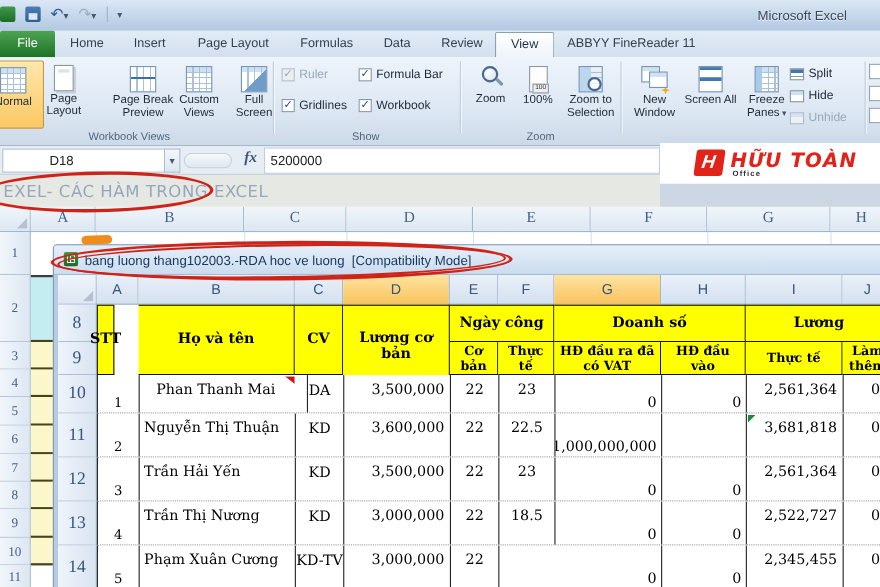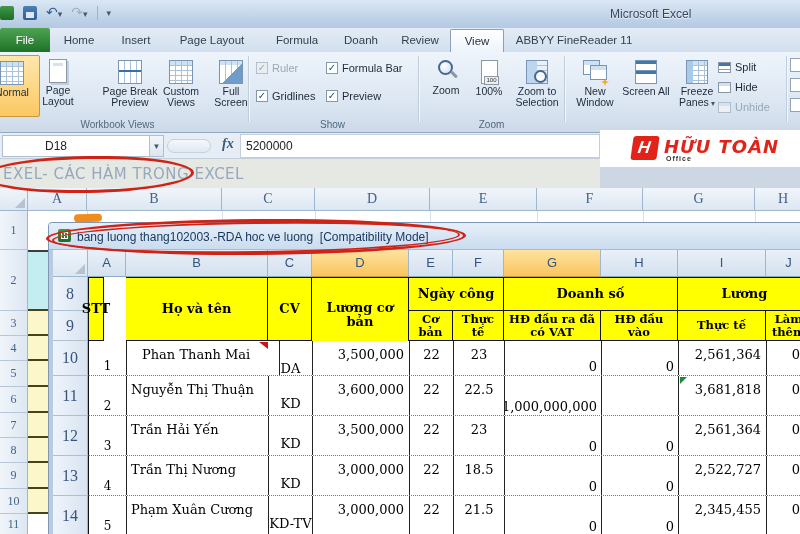--- a/index.html
+++ b/index.html
@@ -133,21 +133,21 @@
     text-align:center;font-family:"DejaVu Serif","Liberation Serif",serif;font-weight:bold;font-size:13px;color:#000;line-height:14px;padding:1px}
   .ycell.top{border-top:1.5px solid #111}
   .ycell.lft{border-left:1.5px solid #111}
   .ycell.sub{font-size:11.5px;line-height:13px}
 
   
   .drow{position:absolute;left:88px;width:724px;background:#fff;border-bottom:1px dotted #777;border-left:1.5px solid #111}
   .dcell{position:absolute;top:0;height:100%;border-right:1px solid #222;font-family:"DejaVu Serif","Liberation Serif",serif;font-size:13px;color:#000;overflow:hidden}
   .c-stt{display:flex;align-items:flex-end;justify-content:center;font-size:12px;padding-bottom:2px}
   .c-name{padding:6px 0 0 4px;white-space:nowrap}
-  .c-cv{text-align:center;padding-top:20px}
+  .c-cv{text-align:center;padding-top:7px}
   .c-base{text-align:right;padding:6px 5px 0 0}
   .c-days{text-align:center;padding-top:6px}
   .c-rev{display:flex;align-items:flex-end;justify-content:flex-end;padding:0 4px 1px 0}
   .c-sal{text-align:right;padding:6px 5px 0 0}
   .c-extra{text-align:right;padding:6px 12px 0 0}
   #red-marker{left:259px;top:342px;width:9px;height:7px;background:#cc1512;clip-path:polygon(0 0,100% 0,100% 100%)}
   #green-marker{left:680px;top:377px;width:7px;height:7px;background:#1d8a3a;clip-path:polygon(0 0,100% 0,0 100%)}
 
   
   .red-ellipse{position:absolute;border:3px solid #cf2318;border-radius:50%;background:transparent}
@@ -301,49 +301,48 @@
         <div class="dcell c-rev" style="left: 513px; width: 77px;">0</div>
         <div class="dcell c-sal" style="left: 590px; width: 88px;">2,522,727</div>
         <div class="dcell c-extra" style="left: 678px; width: 46px;">0</div>
       </div>
       <div class="abs drow" style="top: 496px; height: 40px;">
         <div class="dcell c-stt" style="left: 0px; width: 38px;">5</div>
         <div class="dcell c-name" style="left: 38px; width: 142px;">Phạm Xuân Cương</div>
         <div class="dcell c-cv" style="left: 180px; width: 44px;">KD-TV</div>
         <div class="dcell c-base" style="left: 224px; width: 97px;">3,000,000</div>
         <div class="dcell c-days" style="left: 321px; width: 44px;">22</div>
-        <div class="dcell c-days" style="left: 365px; width: 51px;">21.5</div>
         <div class="dcell c-rev" style="left: 416px; width: 97px;">0</div>
         <div class="dcell c-rev" style="left: 513px; width: 77px;">0</div>
         <div class="dcell c-sal" style="left: 590px; width: 88px;">2,345,455</div>
         <div class="dcell c-extra" style="left: 678px; width: 46px;">0</div>
       </div>
     </div>
   <div class="abs" id="red-marker"></div>
   <div class="abs" id="green-marker"></div>
 
   <div class="abs" id="titlebar">
     <div class="abs" id="qat" style="left:4px">
       <span class="qicon xl-logo"></span>
       <span class="qicon save-icon"></span>
       <span class="undo-icon">↶<span class="qdrop">▾</span></span>
       <span class="redo-icon">↷<span class="qdrop">▾</span></span>
       <span class="qsep"></span>
       <span class="qdrop">▾</span>
     </div>
-    <div class="abs" id="app-title" style="left:610px;width:160px;text-align:left">Microsoft Excel</div>
+    <div class="abs" id="app-title" style="left:610px;width:160px;text-align:right">Microsoft Excel</div>
   </div>
 
   <div class="abs" id="tabrow">
       <div class="tab file" style="left: 0px; width: 50px;">File</div>
       <div class="tab" style="left: 56px; width: 46px;">Home</div>
       <div class="tab" style="left: 112px; width: 48px;">Insert</div>
       <div class="tab" style="left: 168px; width: 88px;">Page Layout</div>
-      <div class="tab" style="left: 268px; width: 58px;">Formula</div>
-      <div class="tab" style="left: 338px; width: 46px;">Doanh</div>
+      <div class="tab" style="left: 268px; width: 58px;">Formulas</div>
+      <div class="tab" style="left: 338px; width: 46px;">Data</div>
       <div class="tab" style="left: 392px; width: 56px;">Review</div>
       <div class="tab active" style="left: 450px; width: 54px;">View</div>
       <div class="tab" style="left: 512px; width: 124px;">ABBYY FineReader 11</div>
     </div>
 
   <div class="abs" id="ribbon"></div>
   <div id="ribbon-items">
       <div class="abs bigbtn active" style="left: -16px; width: 56px;">
         <div class="bicon ic-normal"></div>
         <div class="blabel">Normal</div>
@@ -371,21 +370,21 @@
       <div class="abs cb" style="left: 326px; top: 62px;">
         <div class="box">✓</div>
         <div>Formula Bar</div>
       </div>
       <div class="abs cb" style="left: 256px; top: 90px;">
         <div class="box">✓</div>
         <div>Gridlines</div>
       </div>
       <div class="abs cb" style="left: 326px; top: 90px;">
         <div class="box">✓</div>
-        <div>Preview</div>
+        <div>Workbook</div>
       </div>
       <div class="abs bigbtn" style="left: 424px; width: 44px;">
         <div class="bicon ic-zoom14"></div>
         <div class="blabel">Zoom</div>
       </div>
       <div class="abs bigbtn" style="left: 470px; width: 38px;">
         <div class="bicon ic-100"></div>
         <div class="blabel">100%</div>
       </div>
       <div class="abs bigbtn" style="left: 510px; width: 54px;">

